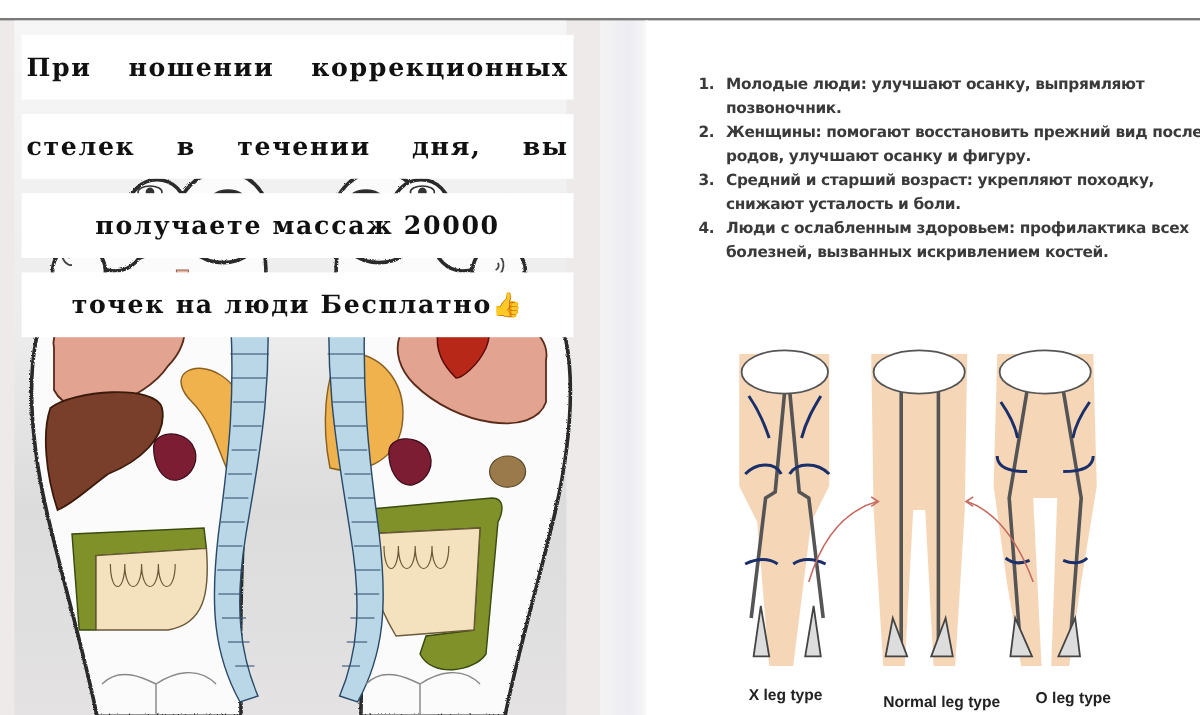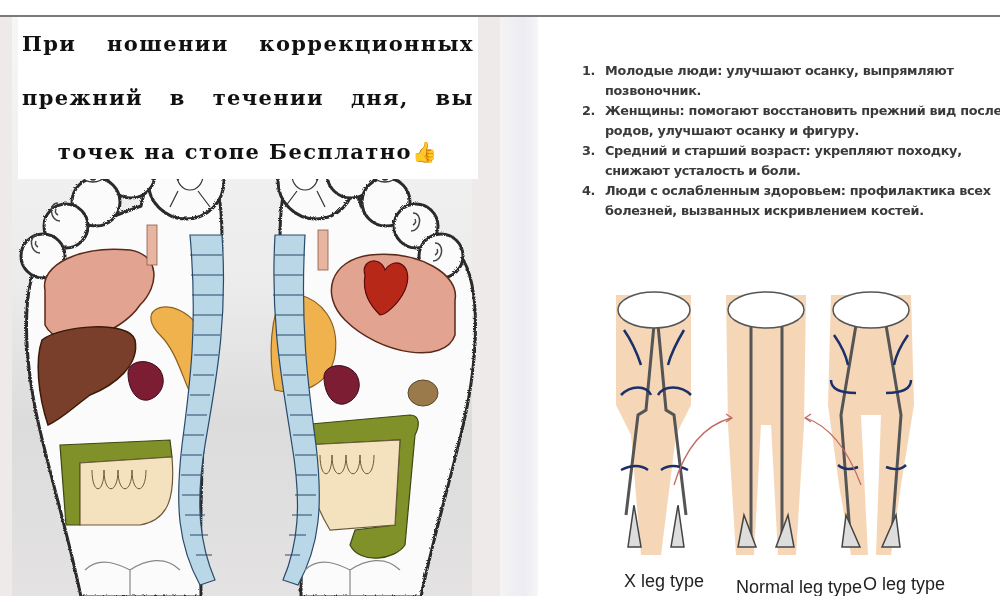--- a/index.html
+++ b/index.html
@@ -8,39 +8,39 @@
 
   .top-strip { position: absolute; left: 0; top: 0; width: 1000px; height: 16px; background: #ffffff; }
   .top-line { position: absolute; left: 0; top: 15px; width: 1000px; height: 3px; background: #7a7a7a; }
 
   
   .left-panel { position: absolute; left: 0; top: 17px; width: 500px; height: 579px; background: #eeeaea; overflow: hidden; }
   .left-bg { position: absolute; left: 12px; top: 0; width: 460px; height: 579px;
     background: linear-gradient(180deg, #f6f6f6 0%, #ececec 45%, #dcdcdc 70%, #e4e2e2 100%); }
   .caption { position: absolute; left: 18px; top: 0; width: 460px; text-align: center; }
   .caption-line { display: block; background: #ffffff; font-family: "DejaVu Serif", serif; font-weight: bold;
-    font-size: 21px; letter-spacing: 1.4px; line-height: 30px; color: #111; margin: 0 auto; width: 460px; text-align: justify; text-align-last: justify; padding: 12px 4px; }
+    font-size: 21px; letter-spacing: 1.4px; line-height: 30px; color: #111; margin: 12px auto; width: 460px; text-align: justify; text-align-last: justify; padding: 12px 4px; }
   .caption-line.center { text-align: center; text-align-last: center; }
   .thumb { display: inline-block; font-size: 20px; line-height: 20px; }
 
   .feet-svg { position: absolute; left: 0; top: 108px; }
 
   .phone-text { position: absolute; left: 310px; top: 576px; font-family: "Liberation Sans", sans-serif; font-weight: bold; font-size: 34px; color: #1c1c1c; white-space: nowrap; letter-spacing: 1px; }
 
   
   .divider-band { position: absolute; left: 500px; top: 17px; width: 40px; height: 579px; background: linear-gradient(90deg,#f4f4f4,#ececf2 60%,#f8f8f8); }
   .right-panel { position: absolute; left: 538px; top: 17px; width: 462px; height: 579px; background: #ffffff; }
   .rp-title { position: absolute; left: 24px; top: 8px; font-family: "DejaVu Sans", sans-serif; font-size: 13.5px; color: #3a3a3a; font-weight: bold; letter-spacing: -0.2px; }
   .rp-list { position: absolute; left: 44px; top: 44px; width: 420px; list-style: none; }
   .rp-item { display: flex; font-size: 12.8px; line-height: 19.5px; color: #3a3a3a; font-weight: bold; letter-spacing: -0.3px; margin-bottom: 1px; }
   .rp-num { width: 23px; flex: none; }
   .rp-text { flex: 1; }
 
   .legs-svg { position: absolute; left: 68px; top: 268px; }
-  .leg-label { position: absolute; font-family: "Liberation Sans", sans-serif; font-size: 18px; color: #222; white-space: nowrap; }
+  .leg-label { position: absolute; font-family: "Liberation Sans", sans-serif; font-size: 13px; color: #222; white-space: nowrap; font-weight: bold; }
 </style>
 </head>
 <body>
 
 <div class="top-strip"></div>
 <div class="top-line"></div>
 
 <div class="left-panel">
   <div class="left-bg"></div>
 
@@ -136,22 +136,23 @@
     </g>
 
     <g fill="none" stroke="#888" stroke-width="1.2">
       <path d="M85,445 C100,430 120,440 130,445 C145,435 165,430 180,445 M130,445 L130,471"></path>
       <path d="M305,445 C320,430 340,440 350,445 C365,435 385,430 400,445 M350,445 L350,471"></path>
     </g>
   </svg>
 
   <div class="caption">
     <span class="caption-line">При ношении коррекционных</span>
-    <span class="caption-line">прежний в течении дня, вы</span>
-    <span class="caption-line center"><span>точек на стопе Бесплатно</span><span class="thumb">👍</span></span>
+    <span class="caption-line">стелек в течении дня, вы</span>
+    <span class="caption-line center">получаете массаж 20000</span>
+    <span class="caption-line center"><span>точек на люди Бесплатно</span><span class="thumb">👍</span></span>
   </div>
 
   <div class="phone-text">Гачар 87475690565</div>
 </div>
 
 <div class="divider-band"></div>
 
 <div class="right-panel">
   <ol class="rp-list">
     <li class="rp-item">

